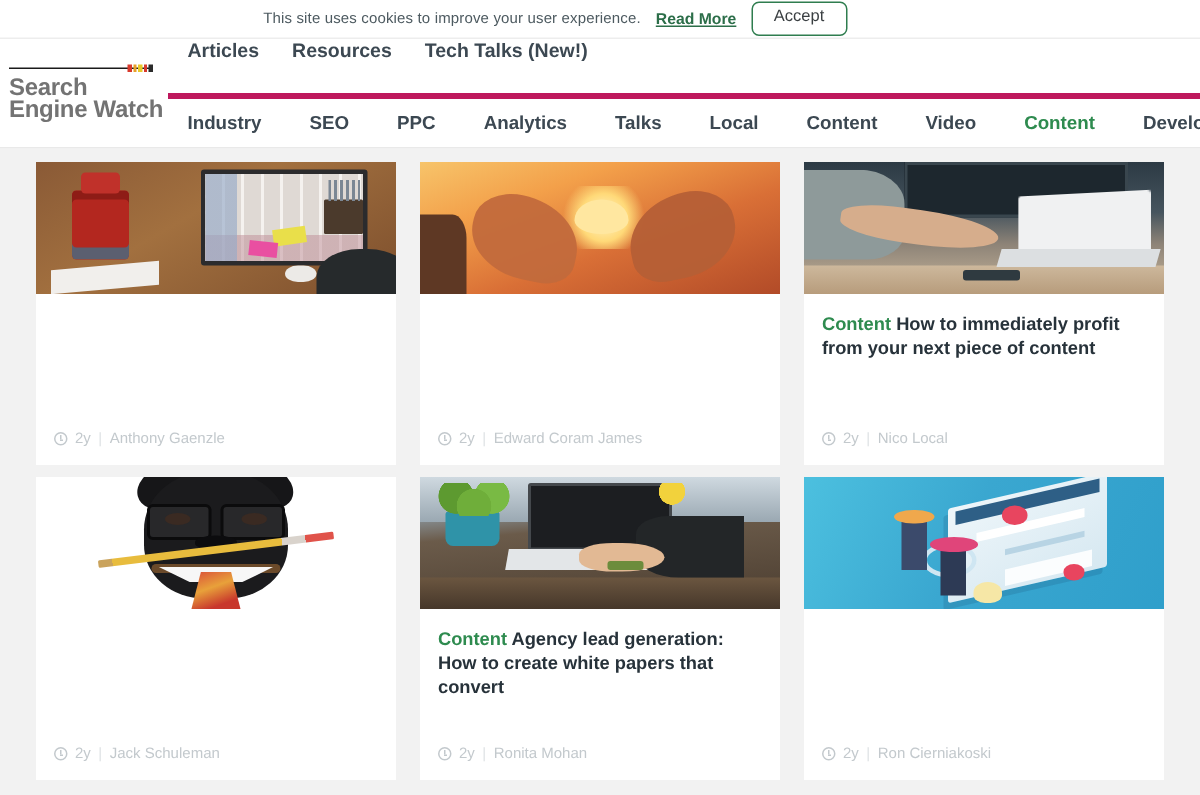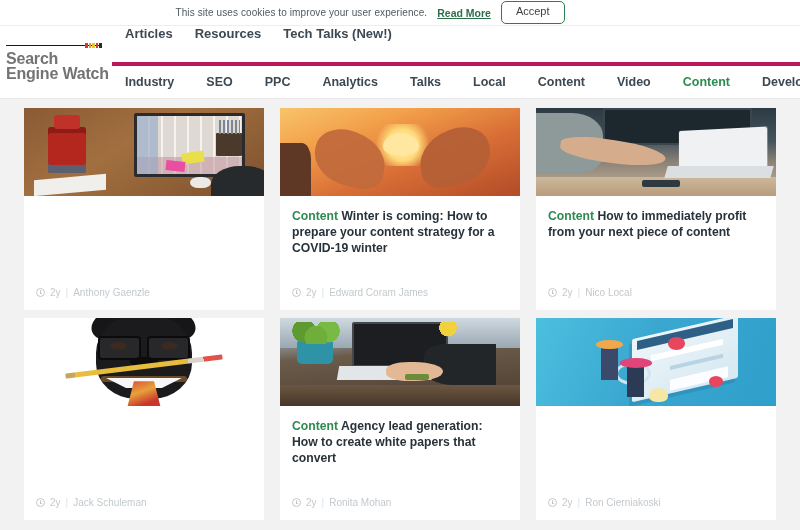--- a/index.html
+++ b/index.html
@@ -382,21 +382,20 @@
     <div class="card-thumb">
       <div class="ph t2">
         <div class="dark"></div>
           <div class="glow"></div>
         <div class="handL"></div>
           <div class="handR"></div>
           <div class="heart"></div>
       </div>
     </div>
     <div class="card-body">
-      <h3 class="card-title"><span class="cat">Content</span> <span>Winter is coming: How to prepare your content strategy for a COVID-19 winter</span></h3>
       <div class="card-meta">
         <span class="clock"></span>
         <span>2y</span>
         <span class="sep">|</span>
         <span>Edward Coram James</span>
       </div>
     </div>
   </article>
 
   <article class="card">

